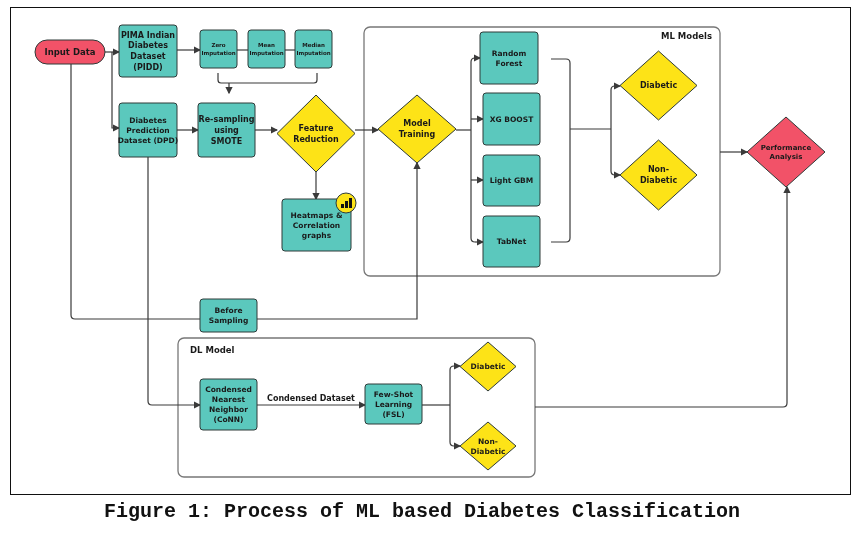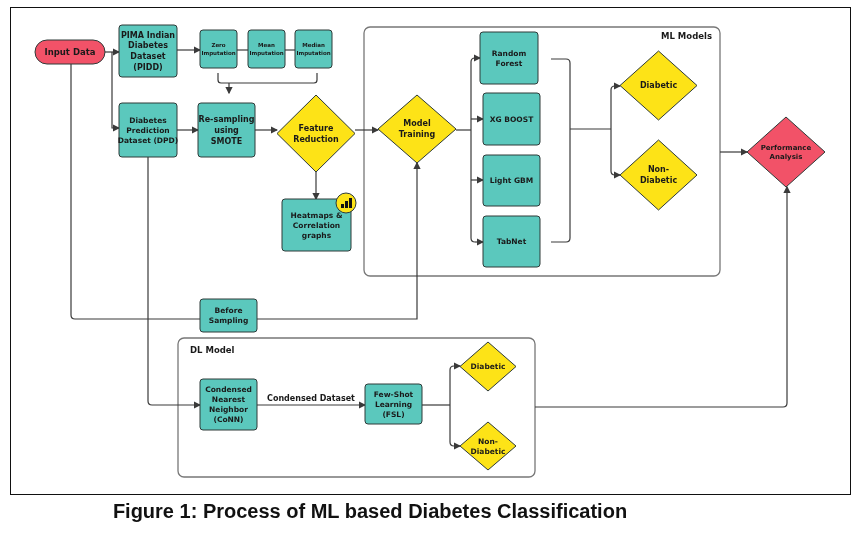--- a/index.html
+++ b/index.html
@@ -1,20 +1,20 @@
 <!DOCTYPE html>
 <html><head>
 <meta charset="utf-8">
 <style>
   html,body{margin:0;padding:0;background:#ffffff;}
   body{width:860px;height:533px;position:relative;overflow:hidden;font-family:"Liberation Sans","DejaVu Sans",sans-serif;}
   #frame{position:absolute;left:10px;top:7px;width:841px;height:488px;border:1px solid #111;box-sizing:border-box;}
   svg#diagram{position:absolute;left:0;top:0;}
   .node-text{font-family:"DejaVu Sans","Liberation Sans",sans-serif;font-weight:bold;fill:#1a1a1a;text-anchor:middle;}
-  .caption{position:absolute;left:0;top:500px;width:740px;text-align:center;font-family:Liberation Sans, sans-serif;font-weight:bold;font-size:20px;color:#111;}
+  .caption{position:absolute;left:0;top:500px;width:740px;text-align:right;font-family:Liberation Mono, monospace;font-weight:bold;font-size:20px;color:#111;}
 </style>
 </head>
 <body>
 
 <div id="frame"></div>
 
 <svg id="diagram" width="860" height="500" viewBox="0 0 860 500">
   <defs>
     <marker id="arr" markerWidth="6" markerHeight="6" refX="5" refY="3" orient="auto">
       <path d="M0,0 L6,3 L0,6 z" fill="#3a3a3a"></path>

